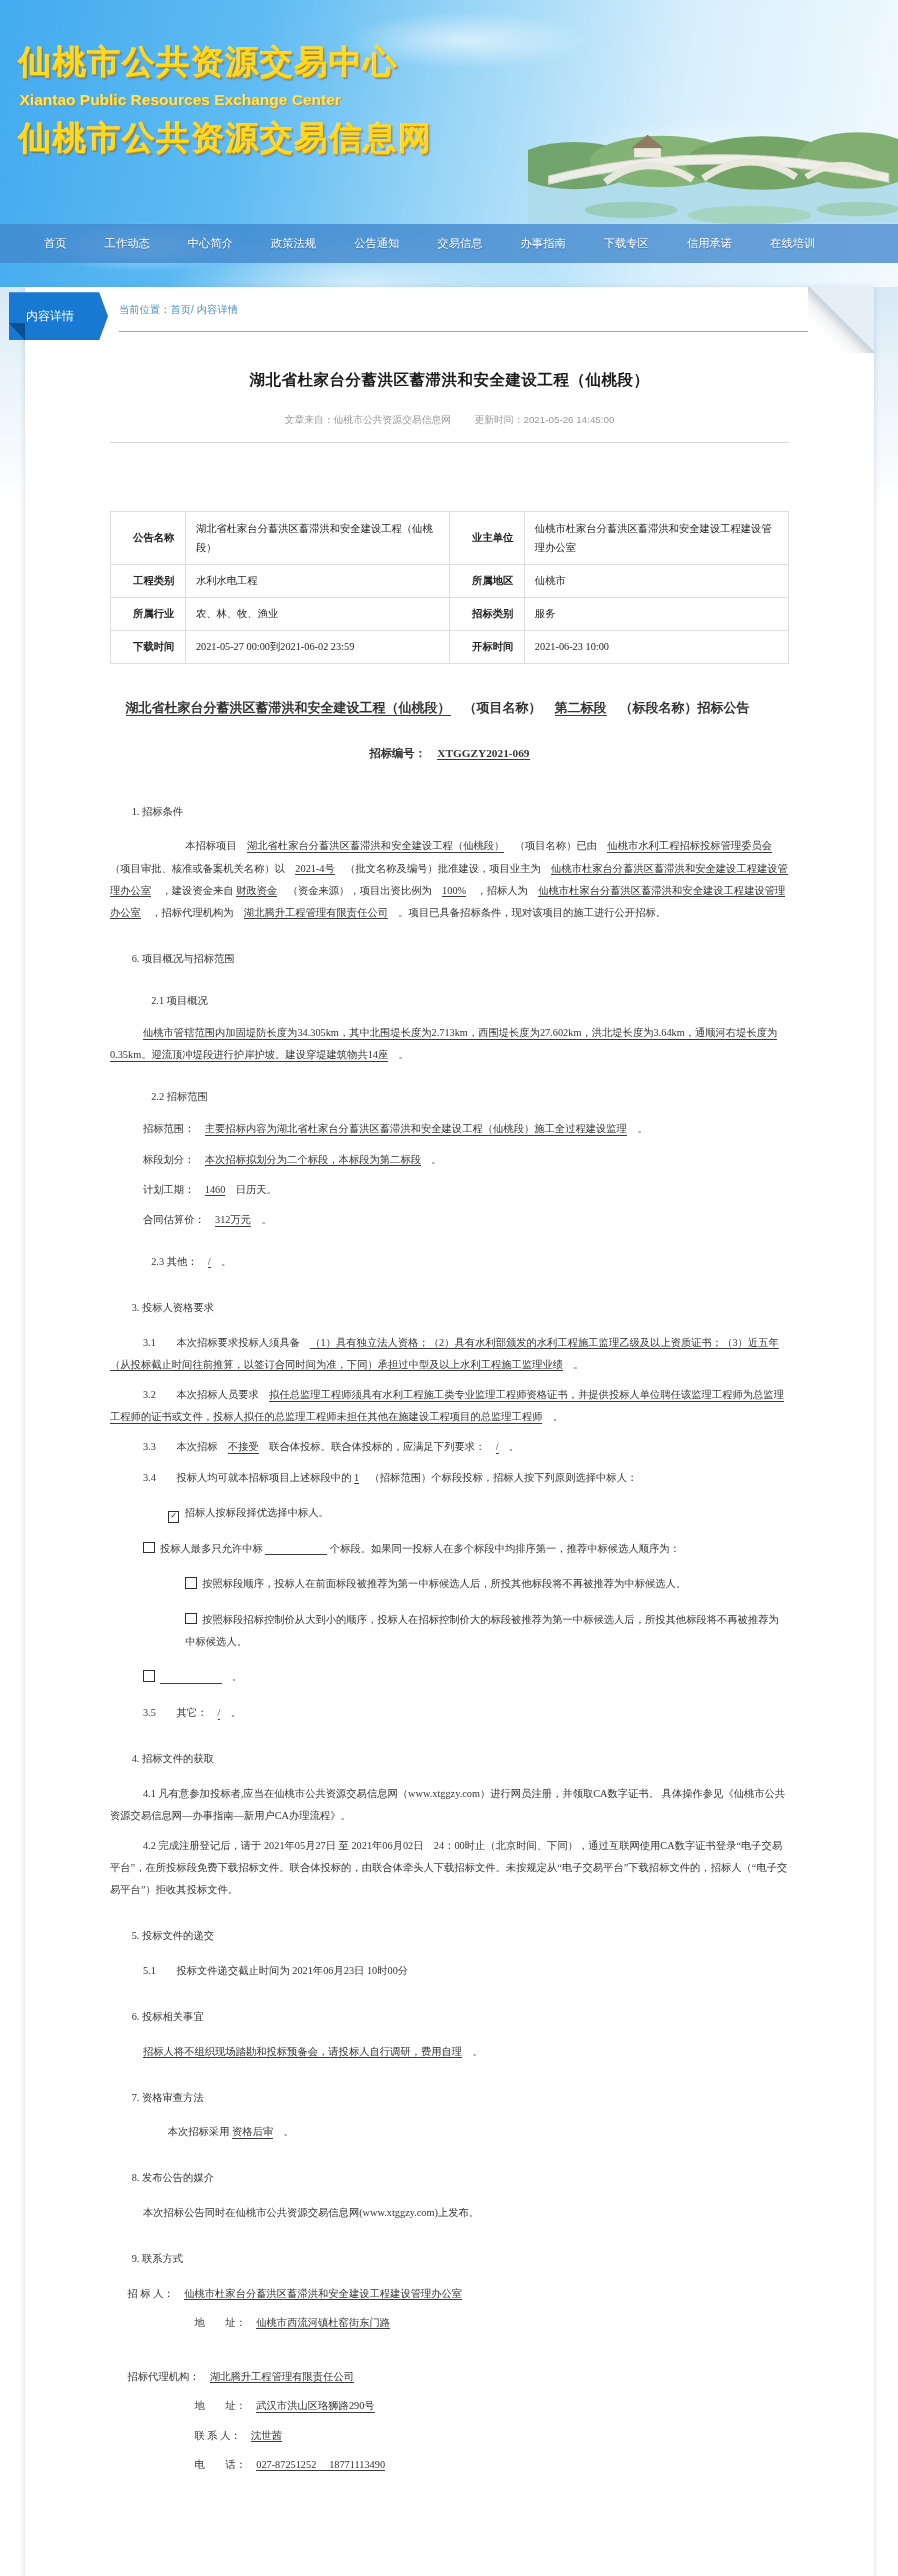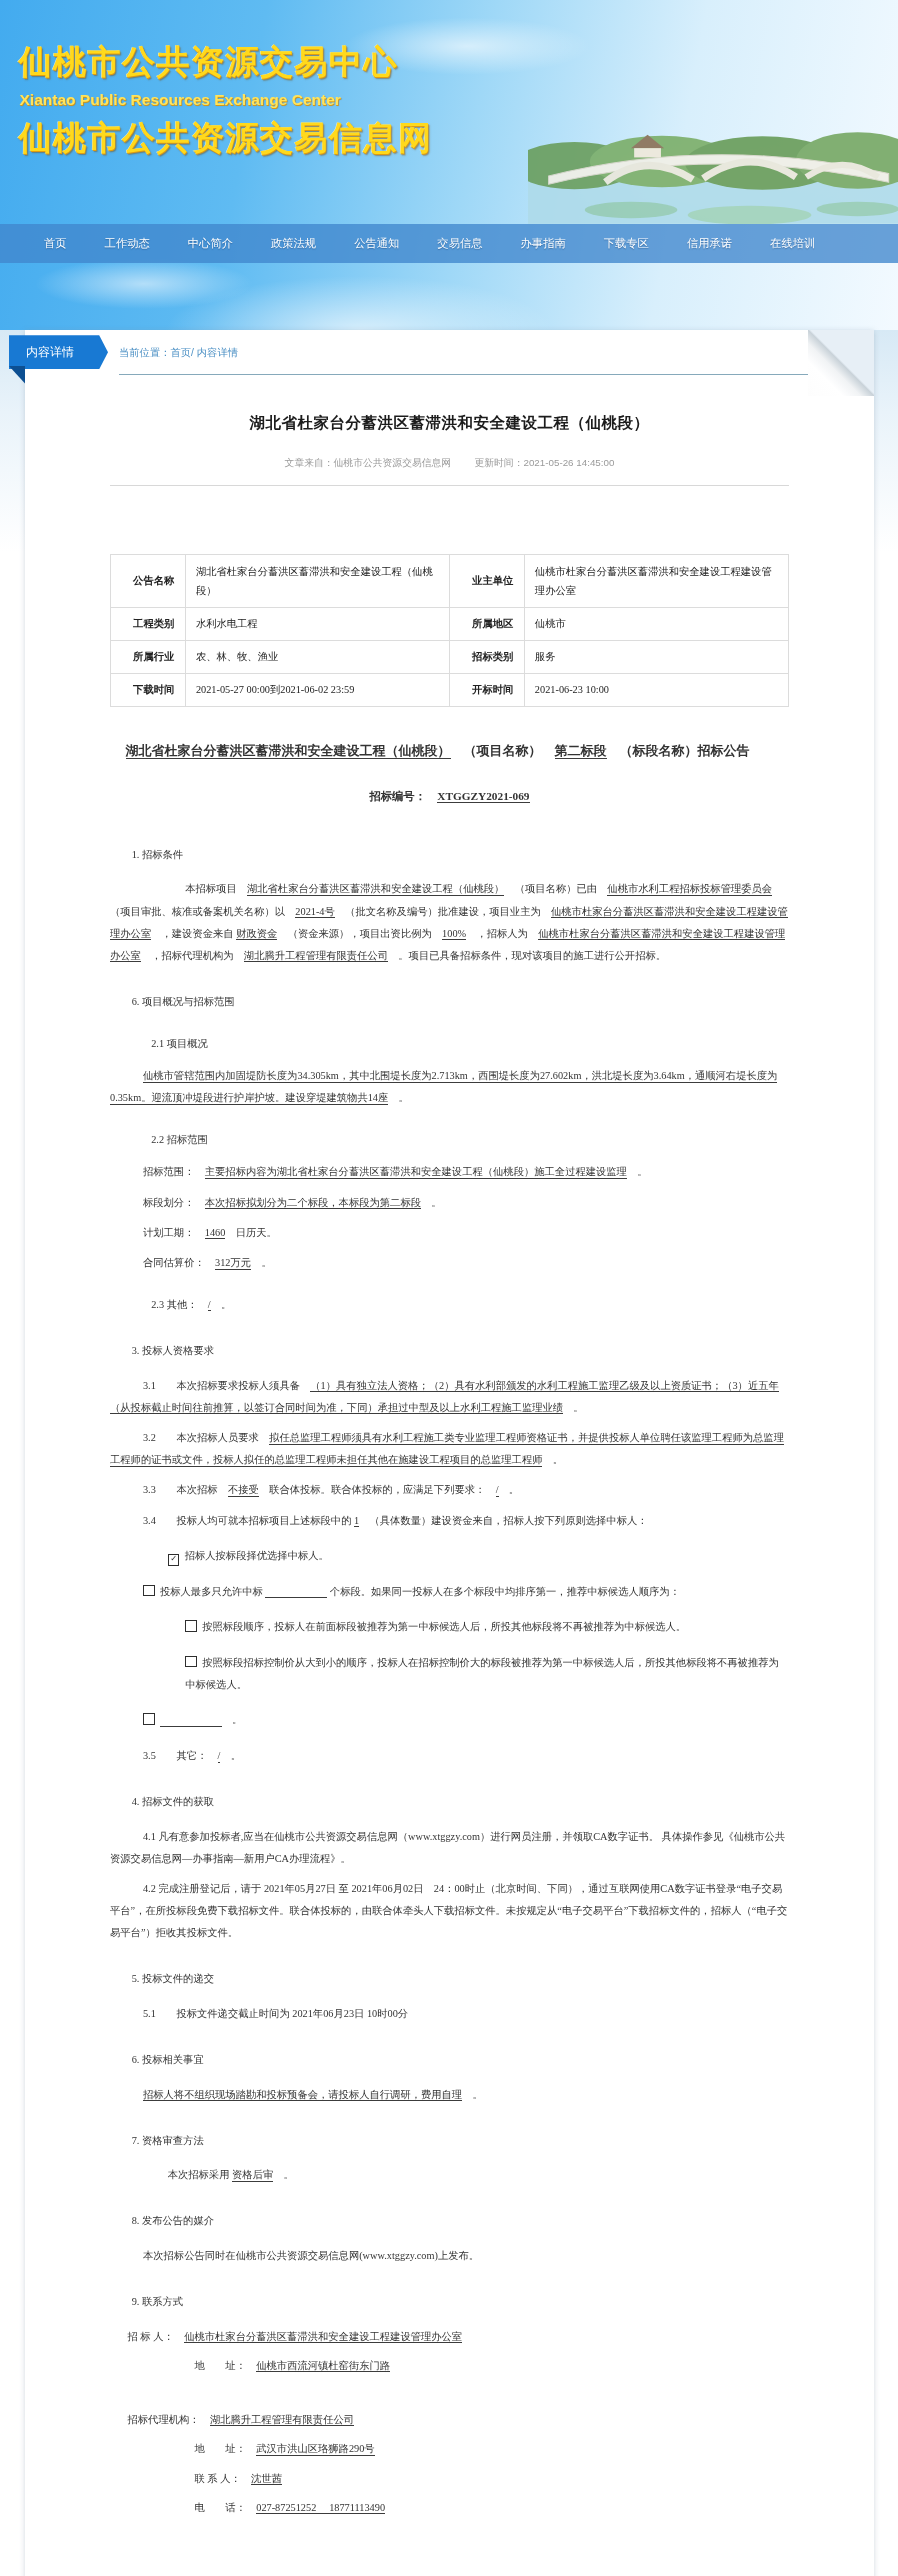--- a/index.html
+++ b/index.html
@@ -1,19 +1,19 @@
 <!DOCTYPE html>
 <html style="font-size:8.2px"><head>
 <meta charset="utf-8">
 <style>
   html,body{margin:0;padding:0;background:#fff;}
   body{width:899px;font-family:"Liberation Sans",sans-serif;}
 
   
-  .banner{position:relative;height:330px;overflow:hidden;
+  .banner{position:relative;height:287px;overflow:hidden;
     background:
       radial-gradient(ellipse 155px 36px at 16% 86%, rgba(255,255,255,.55), transparent 70%),
       radial-gradient(ellipse 175px 41px at 52% 14%, rgba(255,255,255,.6), transparent 70%),
       radial-gradient(ellipse 237px 57px at 80% 55%, rgba(255,255,255,.5), transparent 70%),
       radial-gradient(ellipse 258px 72px at 40% 100%, rgba(255,255,255,.65), transparent 75%),
       linear-gradient(100deg,#43abef 0%,#5fbbf2 28%,#9fd8f7 52%,#d8effc 74%,#f3faff 100%);}
   .banner-text{position:absolute;left:18.5px;top:40px;}
   .site-title-cn{font-size:33px;font-weight:bold;letter-spacing:1.5px;color:#ffd91c;
     text-shadow:0.5px 0.5px 0 #e09b10,1.5px 1.5px 1.5px rgba(120,70,0,.5),-0.5px -0.5px 0.5px rgba(255,255,255,.75);}
   .site-title-en{font-size:15.5px;font-weight:bold;color:#ffe45c;margin:6.2px 0 7.2px 1px;
@@ -25,21 +25,21 @@
   .topnav ul{list-style:none;margin:0;padding:0 0 0 44px;display:flex;gap:38px;}
   .topnav li{line-height:39px;font-size:11.3px;color:#fff;cursor:pointer;white-space:nowrap;
     text-shadow:0 0.5px 1px rgba(30,70,120,.5);}
 
   
   .main-bg{background:linear-gradient(180deg,#d7e9f5 0px,#e9f3fa 82px,#ffffff 222px);padding-bottom:23px;}
   .card{position:relative;margin:0 25px 0 25px;background:#fff;min-height:2435px;
     box-shadow:0 1px 5.2px rgba(120,140,160,.35);}
   .curl{position:absolute;top:0;right:0;width:66px;height:66px;
     background:linear-gradient(225deg,#e7eff6 0%,#e7eff6 48%,#c9d2d9 50%,#f1f3f5 60%,#ffffff 74%,#fdfdfd 100%);}
-  .tab{position:absolute;left:-16px;top:5.2px;height:34px;width:99px;background:#1879d3;color:#fff;
+  .tab{position:absolute;left:-16px;top:5.2px;height:48px;width:99px;background:#1879d3;color:#fff;
     font-size:12px;display:flex;align-items:center;padding-left:17px;box-sizing:border-box;
     clip-path:polygon(0 0,calc(100% - 8.8px) 0,100% 50%,calc(100% - 8.8px) 100%,0 100%);}
   .tab-fold{position:absolute;left:-16px;top:36px;width:16px;height:17.5px;background:#0c4f92;
     clip-path:polygon(0 0,100% 0,100% 100%);}
   .crumb-wrap{margin:0 29px 0 94px;padding:15.5px 0 14.4px;border-bottom:0.5px solid #86a9bb;}
   .crumb{font-size:10.3px;color:#4a8fc4;cursor:pointer;}
 
   .article{padding:0 85px;}
   h1.page-title{font-size:15.5px;font-weight:bold;color:#1c1c1c;text-align:center;margin:38px 0 0;letter-spacing:0.5px;}
   .meta{text-align:center;color:#9a9a9a;font-size:9.8px;margin-top:23px;}
@@ -171,21 +171,21 @@
           <div class="blk sub"><span>2.2 招标范围</span></div>
           <div class="blk para i3"><span>招标范围：　</span><span class="u">主要招标内容为湖北省杜家台分蓄洪区蓄滞洪和安全建设工程（仙桃段）施工全过程建设监理</span><span>　。</span></div>
           <div class="blk para i3"><span>标段划分：　</span><span class="u">本次招标拟划分为二个标段，本标段为第二标段</span><span>　。</span></div>
           <div class="blk para i3"><span>计划工期：　</span><span class="u">1460</span><span>　日历天。</span></div>
           <div class="blk para i3"><span>合同估算价：　</span><span class="u">312万元</span><span>　。</span></div>
           <div class="blk sub"><span>2.3 其他：　</span><span class="u">/</span><span>　。</span></div>
           <div class="blk sec"><span>3.  投标人资格要求</span></div>
           <div class="blk para i3"><span>3.1　　本次招标要求投标人须具备　</span><span class="u">（1）具有独立法人资格；（2）具有水利部颁发的水利工程施工监理乙级及以上资质证书；（3）近五年（从投标截止时间往前推算，以签订合同时间为准，下同）承担过中型及以上水利工程施工监理业绩</span><span>　。</span></div>
           <div class="blk para i3"><span>3.2　　本次招标人员要求　</span><span class="u">拟任总监理工程师须具有水利工程施工类专业监理工程师资格证书，并提供投标人单位聘任该监理工程师为总监理工程师的证书或文件，投标人拟任的总监理工程师未担任其他在施建设工程项目的总监理工程师</span><span>　。</span></div>
           <div class="blk para i3"><span>3.3　　本次招标　</span><span class="u">不接受</span><span>　联合体投标。联合体投标的，应满足下列要求：　</span><span class="u">/</span><span>　。</span></div>
-          <div class="blk para i3"><span>3.4　　投标人均可就本招标项目上述标段中的 </span><span class="u">1</span><span>　（具体数量）建设资金来自，招标人按下列原则选择中标人：</span></div>
+          <div class="blk para i3"><span>3.4　　投标人均可就本招标项目上述标段中的 </span><span class="u">1</span><span>　（招标范围）个标段投标，招标人按下列原则选择中标人：</span></div>
           <div class="blk opt ml5"><span class="cbx">✓</span><span>招标人按标段择优选择中标人。</span></div>
           <div class="blk opt ml3"><span class="cbx"></span><span>投标人最多只允许中标 </span><span class="u">　　　　　　</span><span> 个标段。如果同一投标人在多个标段中均排序第一，推荐中标候选人顺序为：</span></div>
           <div class="blk opt ml7"><span class="cbx"></span><span>按照标段顺序，投标人在前面标段被推荐为第一中标候选人后，所投其他标段将不再被推荐为中标候选人。</span></div>
           <div class="blk opt ml7"><span class="cbx"></span><span>按照标段招标控制价从大到小的顺序，投标人在招标控制价大的标段被推荐为第一中标候选人后，所投其他标段将不再被推荐为中标候选人。</span></div>
           <div class="blk opt ml3"><span class="cbx"></span><span class="u">　　　　　　</span><span>　。</span></div>
           <div class="blk para i3"><span>3.5　　其它：　</span><span class="u">/</span><span>　。</span></div>
           <div class="blk sec"><span>4.  招标文件的获取</span></div>
           <div class="blk para i3"><span>4.1 凡有意参加投标者,应当在仙桃市公共资源交易信息网（www.xtggzy.com）进行网员注册，并领取CA数字证书。 具体操作参见《仙桃市公共资源交易信息网—办事指南—新用户CA办理流程》。</span></div>
           <div class="blk para i3"><span>4.2 完成注册登记后，请于 2021年05月27日 至 2021年06月02日　24：00时止（北京时间、下同），通过互联网使用CA数字证书登录“电子交易平台”，在所投标段免费下载招标文件。联合体投标的，由联合体牵头人下载招标文件。未按规定从“电子交易平台”下载招标文件的，招标人（“电子交易平台”）拒收其投标文件。</span></div>
           <div class="blk sec"><span>5.  投标文件的递交</span></div>

